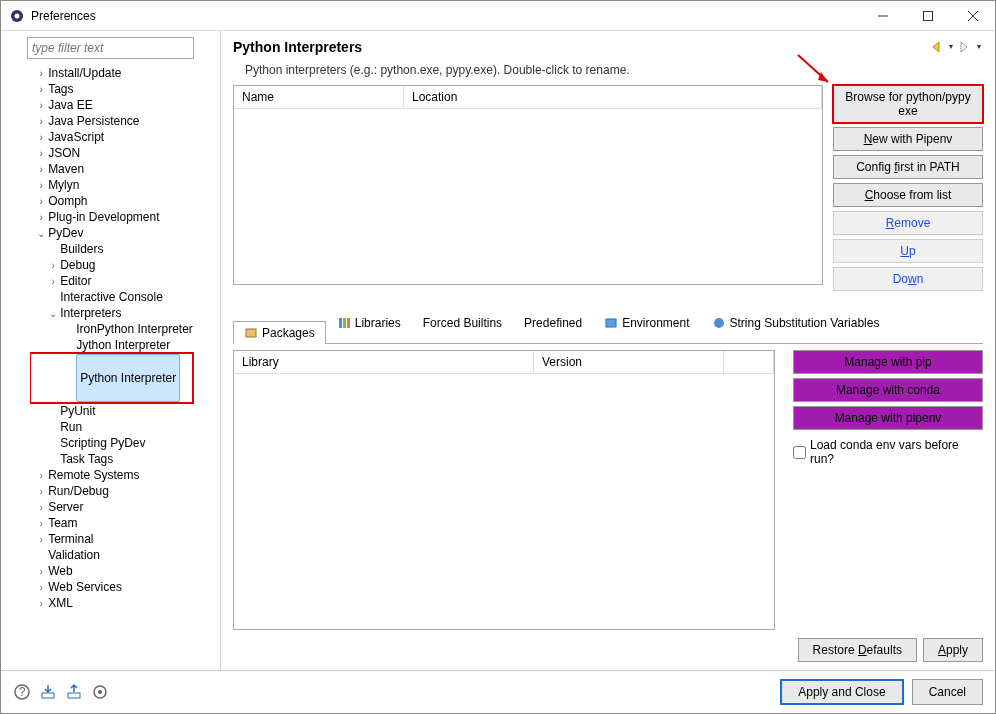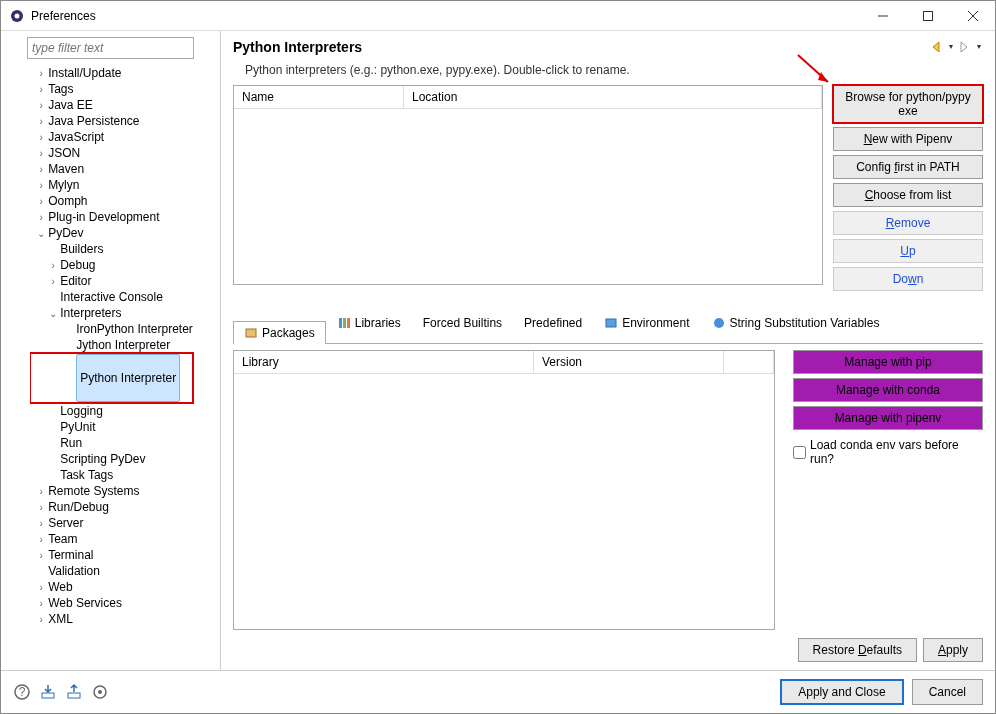--- a/index.html
+++ b/index.html
@@ -182,24 +182,20 @@
           <span class="twisty none">›</span>
           <span class="label">IronPython Interpreter</span>
         </div>
         <div class="tree-item indent-2">
           <span class="twisty none">›</span>
           <span class="label">Jython Interpreter</span>
         </div>
         <div class="tree-item indent-2 selected highlighted-red">
           <span class="twisty none">›</span>
           <span class="label">Python Interpreter</span>
-        </div>
-        <div class="tree-item indent-1">
-          <span class="twisty none">›</span>
-          <span class="label">Logging</span>
         </div>
         <div class="tree-item indent-1">
           <span class="twisty none">›</span>
           <span class="label">PyUnit</span>
         </div>
         <div class="tree-item indent-1">
           <span class="twisty none">›</span>
           <span class="label">Run</span>
         </div>
         <div class="tree-item indent-1">

